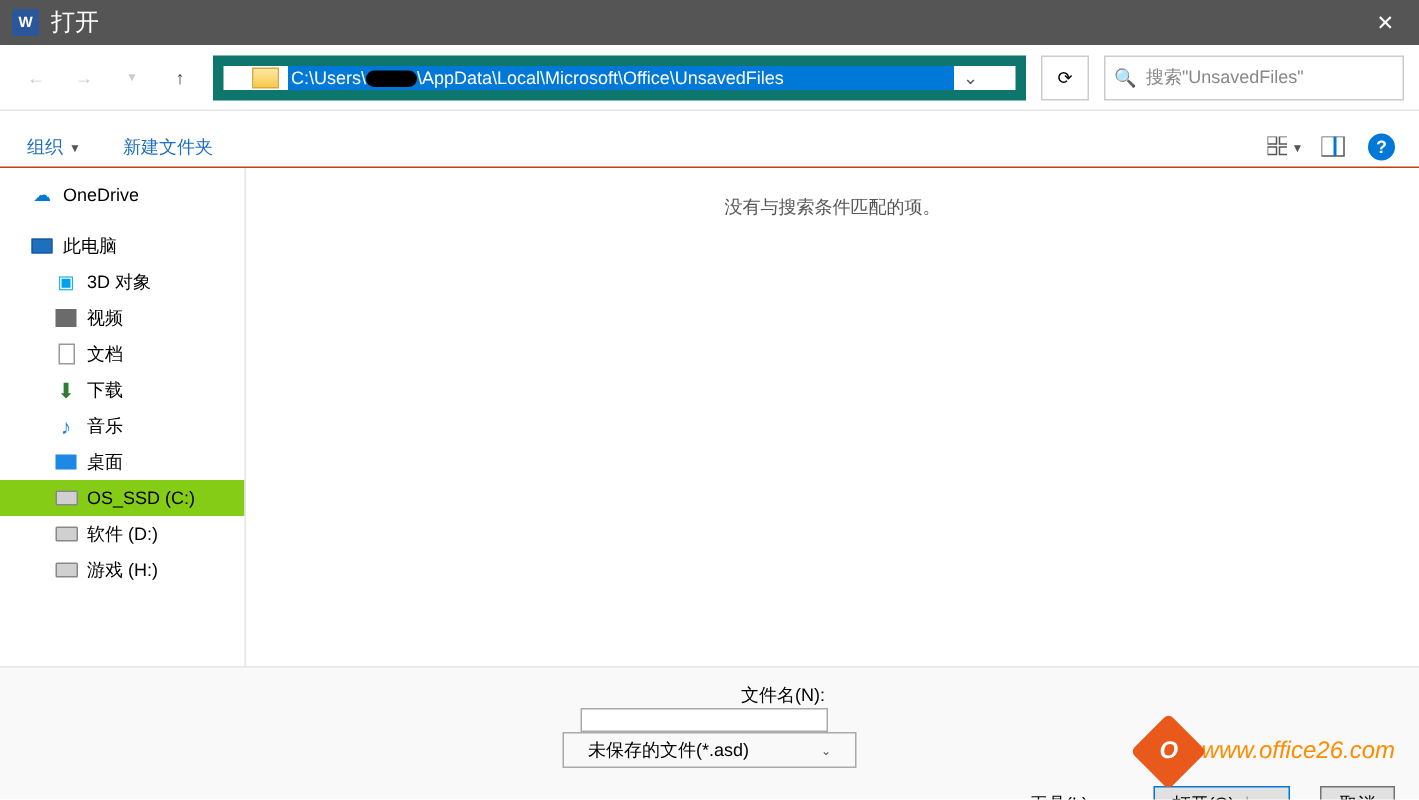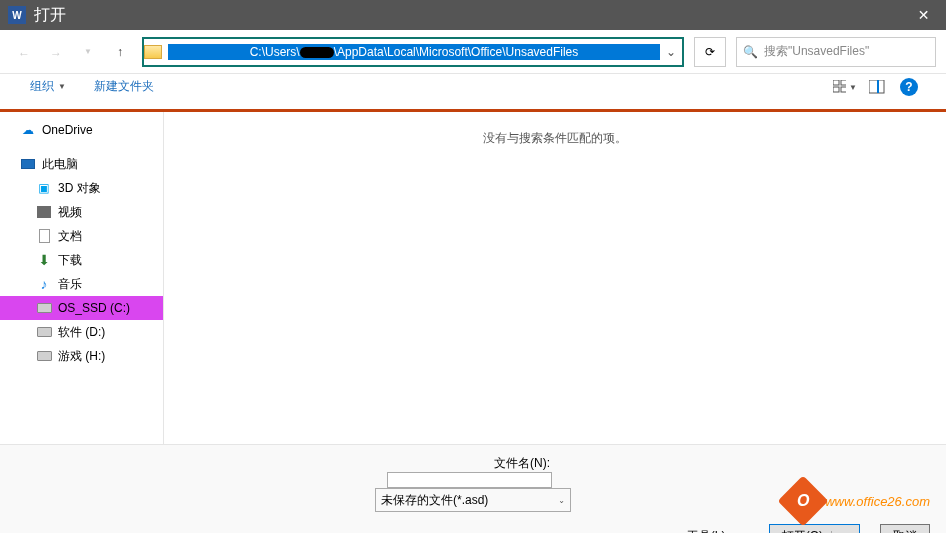--- a/index.html
+++ b/index.html
@@ -7,75 +7,75 @@
     
     .titlebar { height: 30px; background: #555; color: #fff; display: flex; align-items: center; padding-left: 8px; }
     .titlebar-icon { width: 18px; height: 18px; background: #2b579a; display: flex; align-items: center; justify-content: center; color: #fff; font-weight: bold; font-size: 10px; margin-right: 8px; }
     .titlebar-title { flex: 1; font-size: 16px; }
     .titlebar-close { width: 45px; height: 30px; display: flex; align-items: center; justify-content: center; cursor: pointer; font-size: 14px; }
     
     .navbar { height: 44px; background: #fff; display: flex; align-items: center; padding: 0 10px; gap: 4px; border-bottom: 1px solid #e5e5e5; }
     .nav-btn { width: 28px; height: 28px; display: flex; align-items: center; justify-content: center; color: #888; cursor: pointer; }
     .nav-btn.disabled { color: #ccc; }
     .nav-up { color: #333; margin-right: 4px; }
-    .address-wrap { flex: 1; height: 30px; border: 2px solid #0f766e; display: flex; align-items: center; padding: 0 0; margin-right: 6px; text-align: center; }
+    .address-wrap { flex: 1; height: 30px; border: 7px solid #0f766e; display: flex; align-items: center; padding: 0 19px; margin-right: 6px; }
     .folder-ico { width: 18px; height: 14px; background: linear-gradient(#ffe9a6, #f7ca4d); border: 1px solid #d9a93e; margin-right: 6px; }
     .address-text { flex: 1; background: #0078d7; color: #fff; padding: 1px 2px; white-space: nowrap; overflow: hidden; }
     .redact { display: inline-block; width: 34px; height: 11px; background: #000; border-radius: 6px; vertical-align: middle; }
     .addr-dd { color: #555; padding: 0 6px; }
     .refresh-btn { width: 32px; height: 30px; border: 1px solid #ccc; display: flex; align-items: center; justify-content: center; margin-right: 6px; cursor: pointer; }
     .search-wrap { width: 200px; height: 30px; border: 1px solid #ccc; display: flex; align-items: center; padding: 0 6px; color: #888; }
     .search-ico { margin-right: 6px; }
     
-    .toolbar { height: 38px; display: flex; align-items: flex-start; padding: 0 24px; border-bottom: 3px solid #c2410c; }
+    .toolbar { height: 38px; display: flex; align-items: flex-end; padding: 0 12px; border-bottom: 1px solid #c2410c; }
     .tb-item { color: #1e6fbd; padding: 4px 6px; cursor: pointer; display: flex; align-items: center; gap: 4px; margin-right: 16px; }
     .tb-caret { font-size: 8px; color: #555; }
     .tb-spacer { flex: 1; }
     .tb-icon { width: 26px; height: 26px; display: flex; align-items: center; justify-content: center; cursor: pointer; margin-left: 6px; }
     .tb-icon.view-grid { border: 1px solid transparent; }
     .help-ico { width: 18px; height: 18px; border-radius: 50%; background: #0078d7; color: #fff; display: flex; align-items: center; justify-content: center; font-weight: bold; font-size: 12px; }
     
     .main { display: flex; height: 332px; }
     .sidebar { width: 164px; border-right: 1px solid #e5e5e5; overflow-y: auto; padding-top: 6px; position: relative; }
     .sidebar::-webkit-scrollbar { width: 16px; }
     .sidebar::-webkit-scrollbar-thumb { background: #ccc; }
     .tree-item { height: 24px; display: flex; align-items: center; padding-left: 20px; cursor: pointer; gap: 6px; }
     .tree-item.child { padding-left: 36px; }
-    .tree-item.selected { background: #d946ef; }
+    .tree-item.selected { background: #84cc16; }
     .tree-gap { height: 10px; }
     .ico { width: 16px; height: 16px; display: inline-flex; align-items: center; justify-content: center; flex-shrink: 0; }
     .ico-onedrive { color: #0078d7; }
     .ico-pc { background: #1e6fbd; width: 14px; height: 10px; border: 1px solid #175a9e; }
     .ico-3d { color: #00a2ed; }
     .ico-film { background: #6b6b6b; width: 14px; height: 12px; }
     .ico-img { border: 1px solid #46a0da; width: 14px; height: 11px; background: linear-gradient(#b7e0f7,#46a0da); }
     .ico-doc { border: 1px solid #999; width: 11px; height: 14px; background: #fff; }
     .ico-dl { color: #2e7d32; font-size: 14px; }
     .ico-music { color: #1e88e5; font-size: 14px; }
     .ico-desk { background: #1e88e5; width: 14px; height: 10px; }
     .ico-drive { width: 15px; height: 10px; background: #d0d0d0; border: 1px solid #888; border-radius: 1px; }
     
     .content { flex: 1; display: flex; justify-content: center; padding-top: 18px; color: #555; }
     
     .footer { height: 89px; border-top: 1px solid #e5e5e5; padding: 10px 16px 6px 16px; background: #f9f9f9; position: relative; }
     .fn-row { display: flex; align-items: center; margin-bottom: 12px; flex-direction: column; }
     .fn-label { width: 170px; text-align: right; padding-right: 8px; }
     .fn-input { flex: 1; height: 24px; border: 1px solid #aaa; padding: 0 4px; margin-right: 8px; }
-    .fn-combo { width: 196px; height: 24px; border: 1px solid #aaa; display: flex; align-items: center; padding: 0 5px; justify-content: space-between; cursor: pointer; }
+    .fn-combo { width: 196px; height: 24px; border: 1px solid #aaa; display: flex; align-items: center; padding: 0 16px; justify-content: space-between; cursor: pointer; }
     .btn-row { display: flex; justify-content: flex-end; align-items: center; gap: 20px; }
     .tools { margin-right: 12px; cursor: pointer; }
     .btn { height: 24px; border: 1px solid #737373; background: #e1e1e1; padding: 0 12px; display: flex; align-items: center; cursor: pointer; }
     .btn.primary { border: 1px solid #0078d7; }
     .btn-split { width: 16px; border-left: 1px solid #aaa; margin-left: 8px; font-size: 9px; display:flex; align-items:center; justify-content:center; }
     
     .watermark { position: absolute; right: 8px; bottom: 2px; display: flex; align-items: center; gap: 4px; font-style: italic; color: #ff8c00; pointer-events: none; }
     .wm-badge { width: 36px; height: 36px; background: #e8591b; display: flex; align-items: center; justify-content: center; color: #fff; font-weight: bold; transform: rotate(45deg); border-radius: 4px; }
     .wm-badge span { transform: rotate(-45deg); font-size: 16px; }
     .wm-text { font-size: 18px; font-weight: bold; }
-    .wm-url { position: absolute; right: 10px; bottom: 2px; font-size: 13px; color: #ff8c00; font-style: italic; }
+    .wm-url { position: absolute; right: 10px; bottom: 2px; font-size: 16px; color: #ff8c00; font-style: italic; }
   </style>
 </head>
 <body>
 
 <div class="titlebar">
   <div class="titlebar-icon">W</div>
   <div class="titlebar-title">打开</div>
   <div class="titlebar-close">✕</div>
 </div>
 
@@ -157,20 +157,26 @@
       <span>文档</span>
     </div>
     <div class="tree-item child">
       <span class="ico ico-dl">⬇</span>
       <span>下载</span>
     </div>
     <div class="tree-item child">
       <span class="ico ico-music">♪</span>
       <span>音乐</span>
     </div>
+    <div class="tree-item child">
+      <span class="ico">
+          <span class="ico-desk"></span>
+        </span>
+      <span>桌面</span>
+    </div>
     <div class="tree-item child selected">
       <span class="ico">
           <span class="ico-drive"></span>
         </span>
       <span>OS_SSD (C:)</span>
     </div>
     <div class="tree-item child">
       <span class="ico">
           <span class="ico-drive"></span>
         </span>

